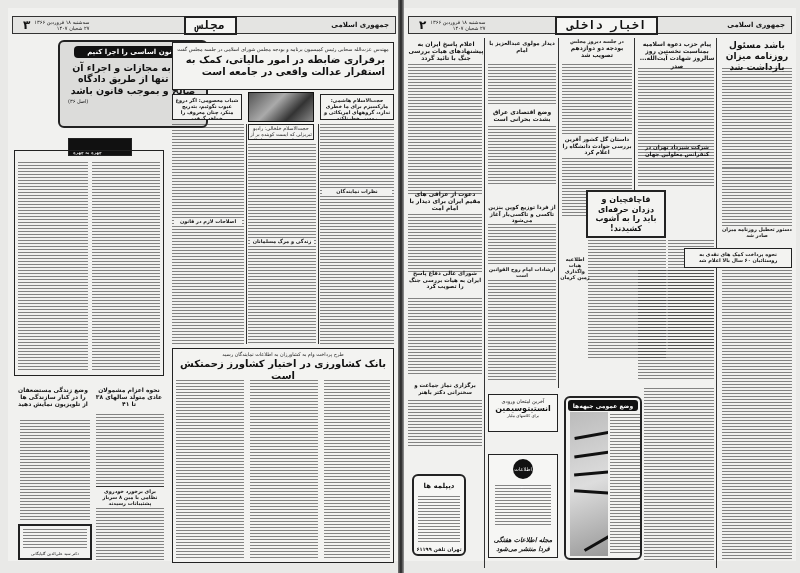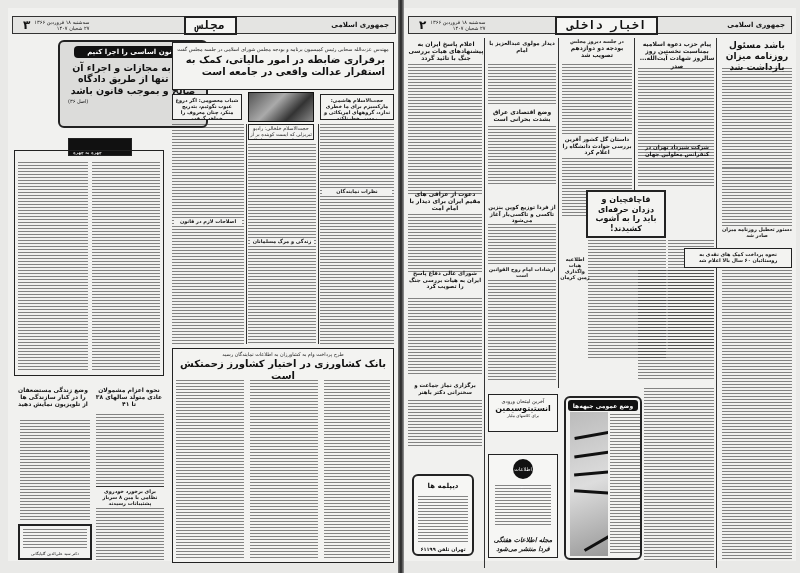--- a/index.html
+++ b/index.html
@@ -180,21 +180,21 @@
     <div class="small-hl" style="top:218px;left:318px;width:70px;font-size:5px;background:#f1f1ef;">دستور تعطیل روزنامه میزان صادر شد</div>
 
     <div class="small-hl" style="top:374px;left:4px;width:74px;font-size:5.5px;">برگزاری نماز جماعت و سخنرانی دکتر باهنر</div>
     <div class="text" style="top:392px;left:4px;width:74px;height:46px;"></div>
 
     <div class="ad" style="top:386px;left:84px;width:70px;height:38px;">
       <div style="font-size:5px;padding-top:3px;">آخرین امتحان ورودی</div>
       <div style="font-size:8px;font-weight:bold;">انستیتوسیمین</div>
       <div style="font-size:4px;">برای کلاسهای بیلیار</div>
     </div>
-    <div class="ad rounded" style="top:466px;left:8px;width:62px;height:82px;border-width:2px;">
+    <div class="ad rounded" style="top:466px;left:8px;width:54px;height:82px;border-width:2px;">
       <div style="font-size:7px;font-weight:bold;padding-top:6px;">دیپلمه ها</div>
       <div class="text" style="top:20px;left:4px;right:4px;height:46px;"></div>
       <div style="position:absolute;bottom:2px;left:0;right:0;font-size:5px;font-weight:bold;">تهران تلفن ۶۱۱۹۹</div>
     </div>
     <div class="ad" style="top:446px;left:84px;width:70px;height:104px;">
       <div class="round-logo">اطلاعات هفتگی</div>
       <div class="text" style="top:30px;left:6px;right:6px;height:42px;"></div>
       <div style="position:absolute;bottom:4px;left:2px;right:2px;font-size:6.5px;font-weight:bold;line-height:1.3;font-style:italic;">مجله اطلاعات هفتگی فردا منتشر می‌شود</div>
     </div>
 

